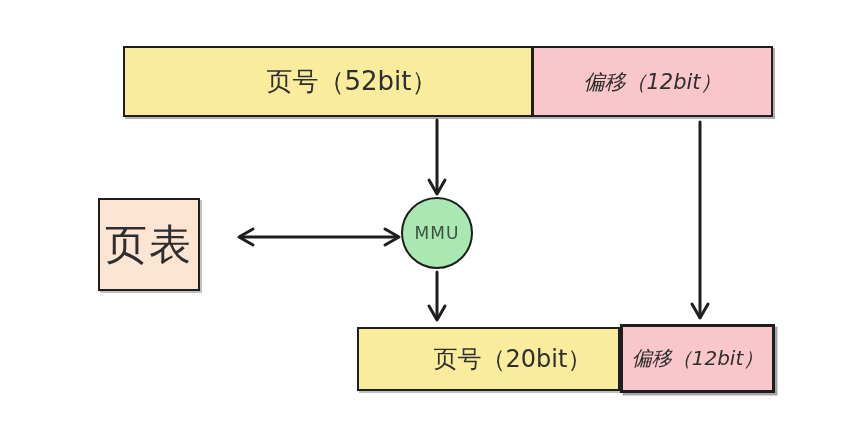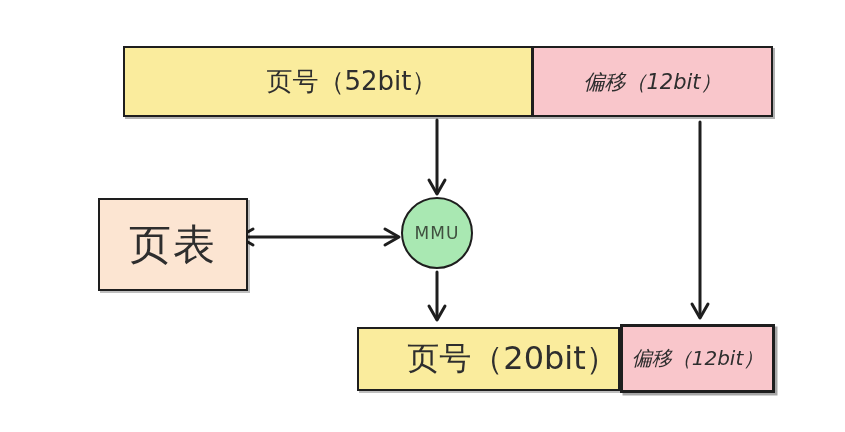--- a/index.html
+++ b/index.html
@@ -36,38 +36,38 @@
   }
   .seg.yellow{background:var(--yellow);padding-left:48px;}
   .seg.pink{background:var(--pink);font-style:italic;}
   
   .top-bar{left:123px;top:46px;width:650px;height:71px;
     box-shadow:2px 2px 0 rgba(0,0,0,0.30);}
   .top-bar .yellow{width:409px;font-size:26px;border-right-width:1px;}
   .top-bar .pink{width:241px;font-size:21px;border-left-width:2px;}
   
   .page-table-box{
-    position:absolute;left:98px;top:198px;width:150px;height:93px;
+    position:absolute;left:98px;top:198px;width:102px;height:93px;
     box-sizing:border-box;background:var(--peach);border:2px solid var(--ink);
     display:flex;align-items:center;justify-content:center;
     font-size:42px;letter-spacing:2px;
     box-shadow:2px 2px 0 rgba(0,0,0,0.25);
   }
   
   .mmu-circle{
     position:absolute;left:401px;top:197px;width:72px;height:72px;
     box-sizing:border-box;background:var(--green);border:2.5px solid var(--ink);
     border-radius:50%;
     display:flex;align-items:center;justify-content:center;
     font-size:17px;letter-spacing:1px;color:#40503F;text-align:right;
   }
   
   .bottom-yellow{
     position:absolute;left:357px;top:327px;width:263px;height:64px;
-    font-size:32px;
+    font-size:24px;
     box-shadow:2px 2px 0 rgba(0,0,0,0.25);
   }
   .bottom-pink{
     position:absolute;left:620px;top:324px;width:155px;height:69px;
     font-size:20px;border-width:3px;
     box-shadow:2.5px 2.5px 0 rgba(0,0,0,0.35);
   }
 </style>
 </head>
 <body>

